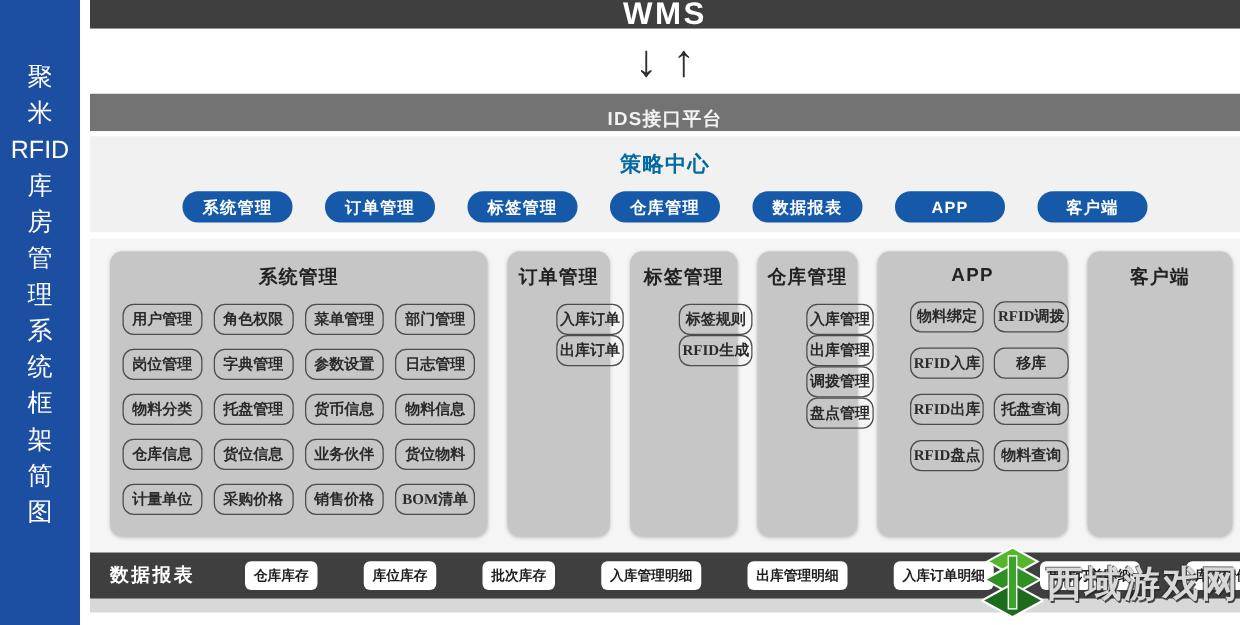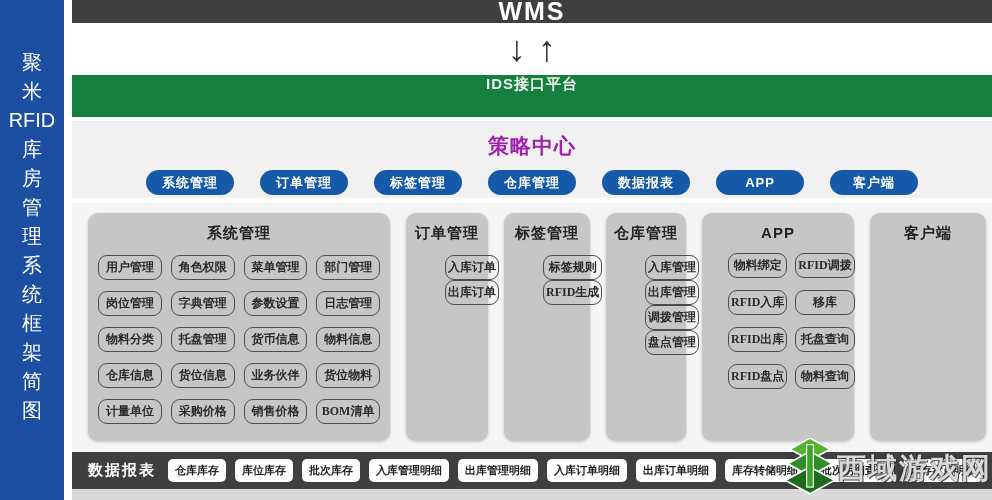--- a/index.html
+++ b/index.html
@@ -25,28 +25,28 @@
   .content{position:absolute;left:72px;top:0;width:920px;height:500px;display:flex;flex-direction:column;}
   .wms-bar{
     height:23px;background:#3f3f3f;display:flex;align-items:center;justify-content:center;
   }
   .wms-bar span{color:#ffffff;font-size:25px;font-weight:700;letter-spacing:2px;}
   .arrows{
     height:52px;background:#ffffff;display:flex;align-items:center;justify-content:center;gap:12px;
   }
   .arrow{font-size:36px;font-weight:700;color:#2f2f2f;line-height:1;}
   .ids-bar{
-    height:43px;background:#15803d;display:flex;align-items:flex-start;justify-content:center;
+    height:30px;background:#737373;display:flex;align-items:flex-end;justify-content:center;
   }
   .ids-bar span{color:#f2f2f2;font-size:15px;font-weight:700;letter-spacing:1px;}
   .gap4{height:4px;background:#ffffff;}
   .gap5{height:5px;background:#ffffff;}
   
   .strategy{height:77px;background:#f1f1f1;display:flex;flex-direction:column;align-items:center;}
-  .strategy-title{margin-top:11px;font-size:21px;font-weight:700;color:#a21caf;letter-spacing:1px;}
+  .strategy-title{margin-top:11px;font-size:17px;font-weight:700;color:#0369a1;letter-spacing:1px;}
   .pills{margin-top:10px;display:flex;gap:26px;}
   .pill{
     width:88px;height:25px;border:none;border-radius:13px;background:#1559a8;
     color:#ffffff;font-size:13px;font-weight:600;letter-spacing:1px;cursor:pointer;
     font-family:inherit;display:flex;align-items:center;justify-content:center;
   }
   
   .main{
     height:251px;background:#f5f5f5;display:flex;gap:16px;
     padding:10px 0 0 16px;box-sizing:border-box;
@@ -80,21 +80,21 @@
   .reports{
     height:37px;background:#3f3f3f;display:flex;align-items:center;
     padding-left:16px;box-sizing:border-box;overflow:hidden;
   }
   .reports-label{
     color:#ffffff;font-size:15px;font-weight:700;letter-spacing:2px;margin-right:12px;white-space:nowrap;
   }
   .report-items{display:flex;gap:9px;align-items:center;}
   .rbtn{
     background:#ffffff;border:none;border-radius:5px;padding:4px 7px;
-    font-size:11px;font-weight:700;color:#1e1e1e;cursor:pointer;font-family:inherit;white-space:nowrap;
+    font-size:11px;font-weight:700;color:#1e1e1e;cursor:pointer;font-family:inherit;white-space:nowrap;margin-left:28px;
   }
   .footer-strip{height:11px;background:#d8d8d8;}
   
   .watermark{
     position:absolute;right:0;bottom:0;height:64px;display:flex;align-items:center;
     pointer-events:none;z-index:5;
   }
   .wm-logo{width:50px;height:58px;margin-right:2px;margin-bottom:2px;}
   .wm-text{
     font-size:29px;font-weight:800;letter-spacing:2px;line-height:1;

